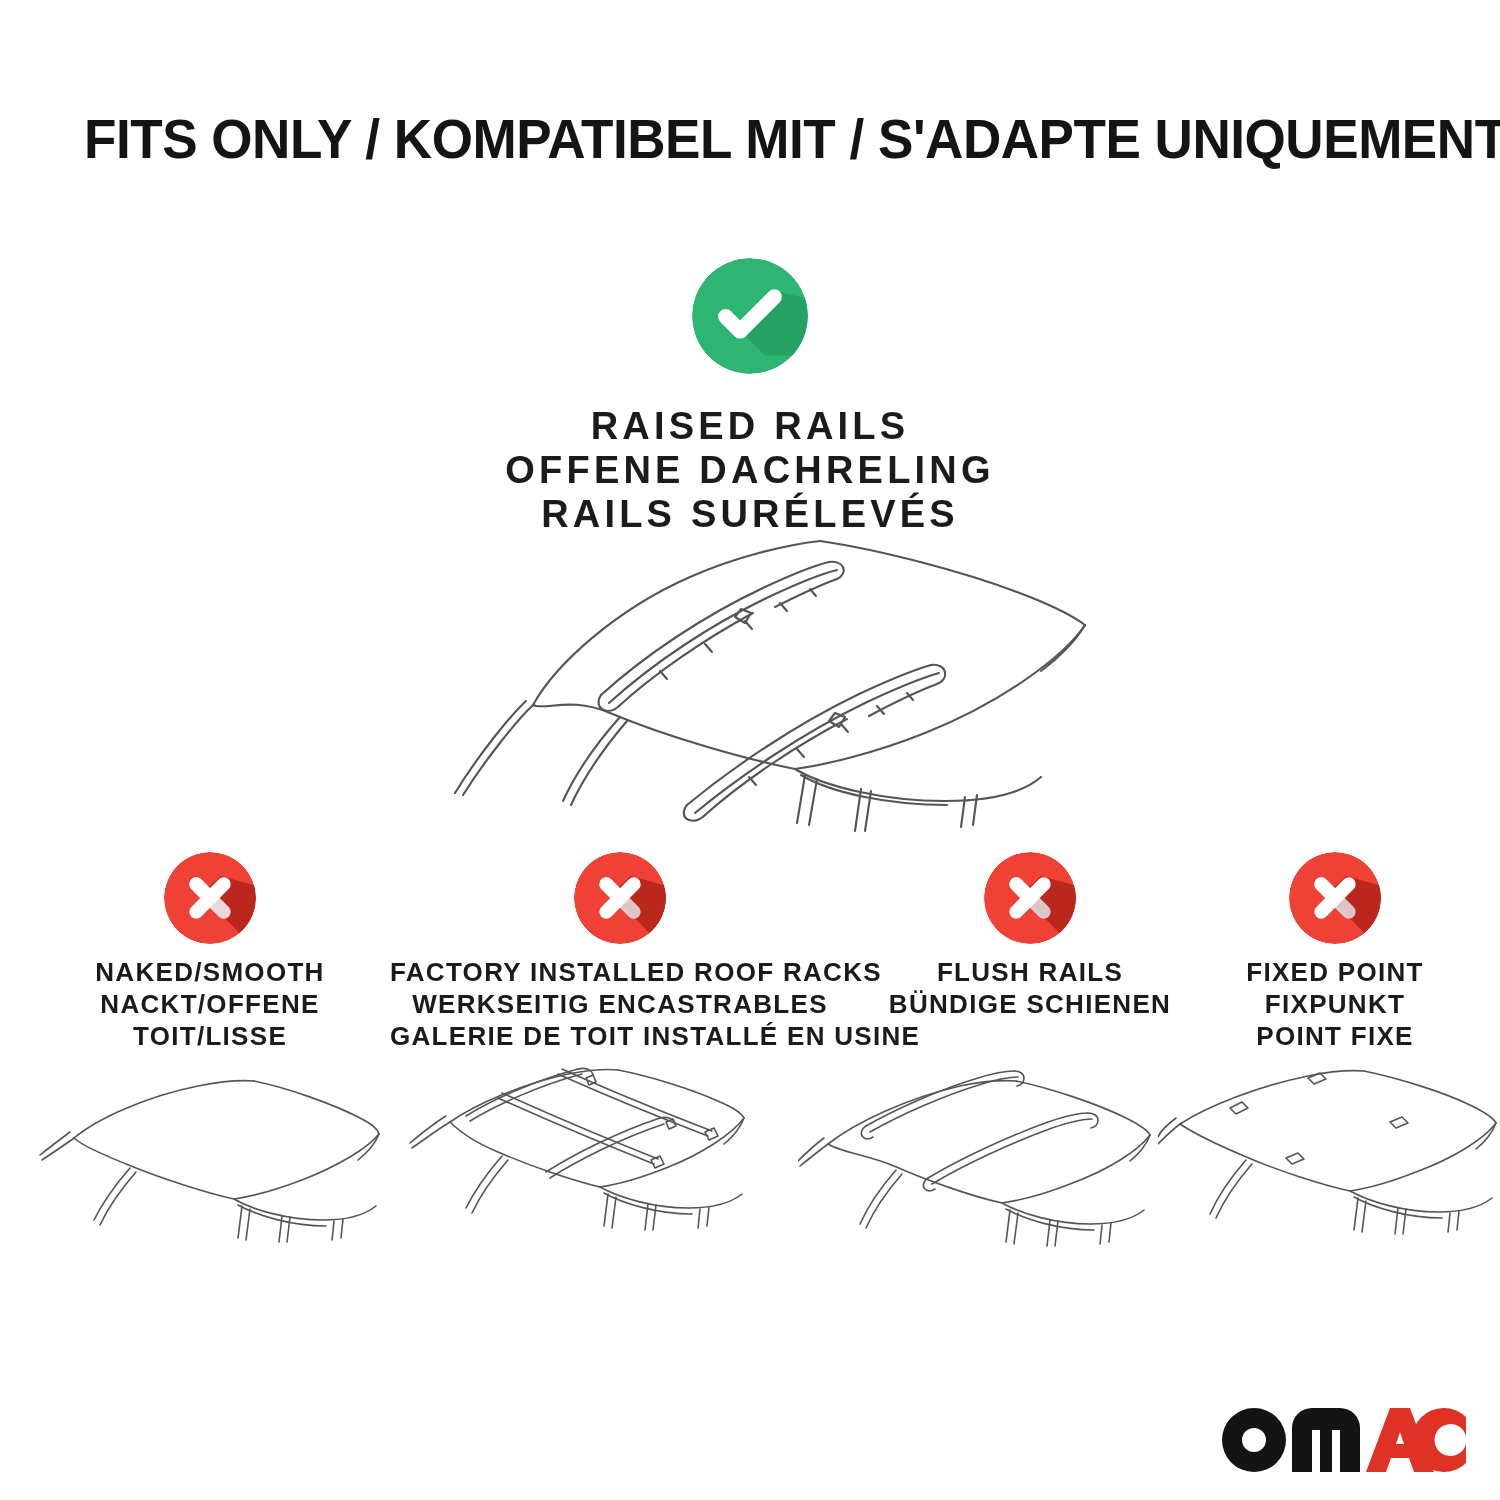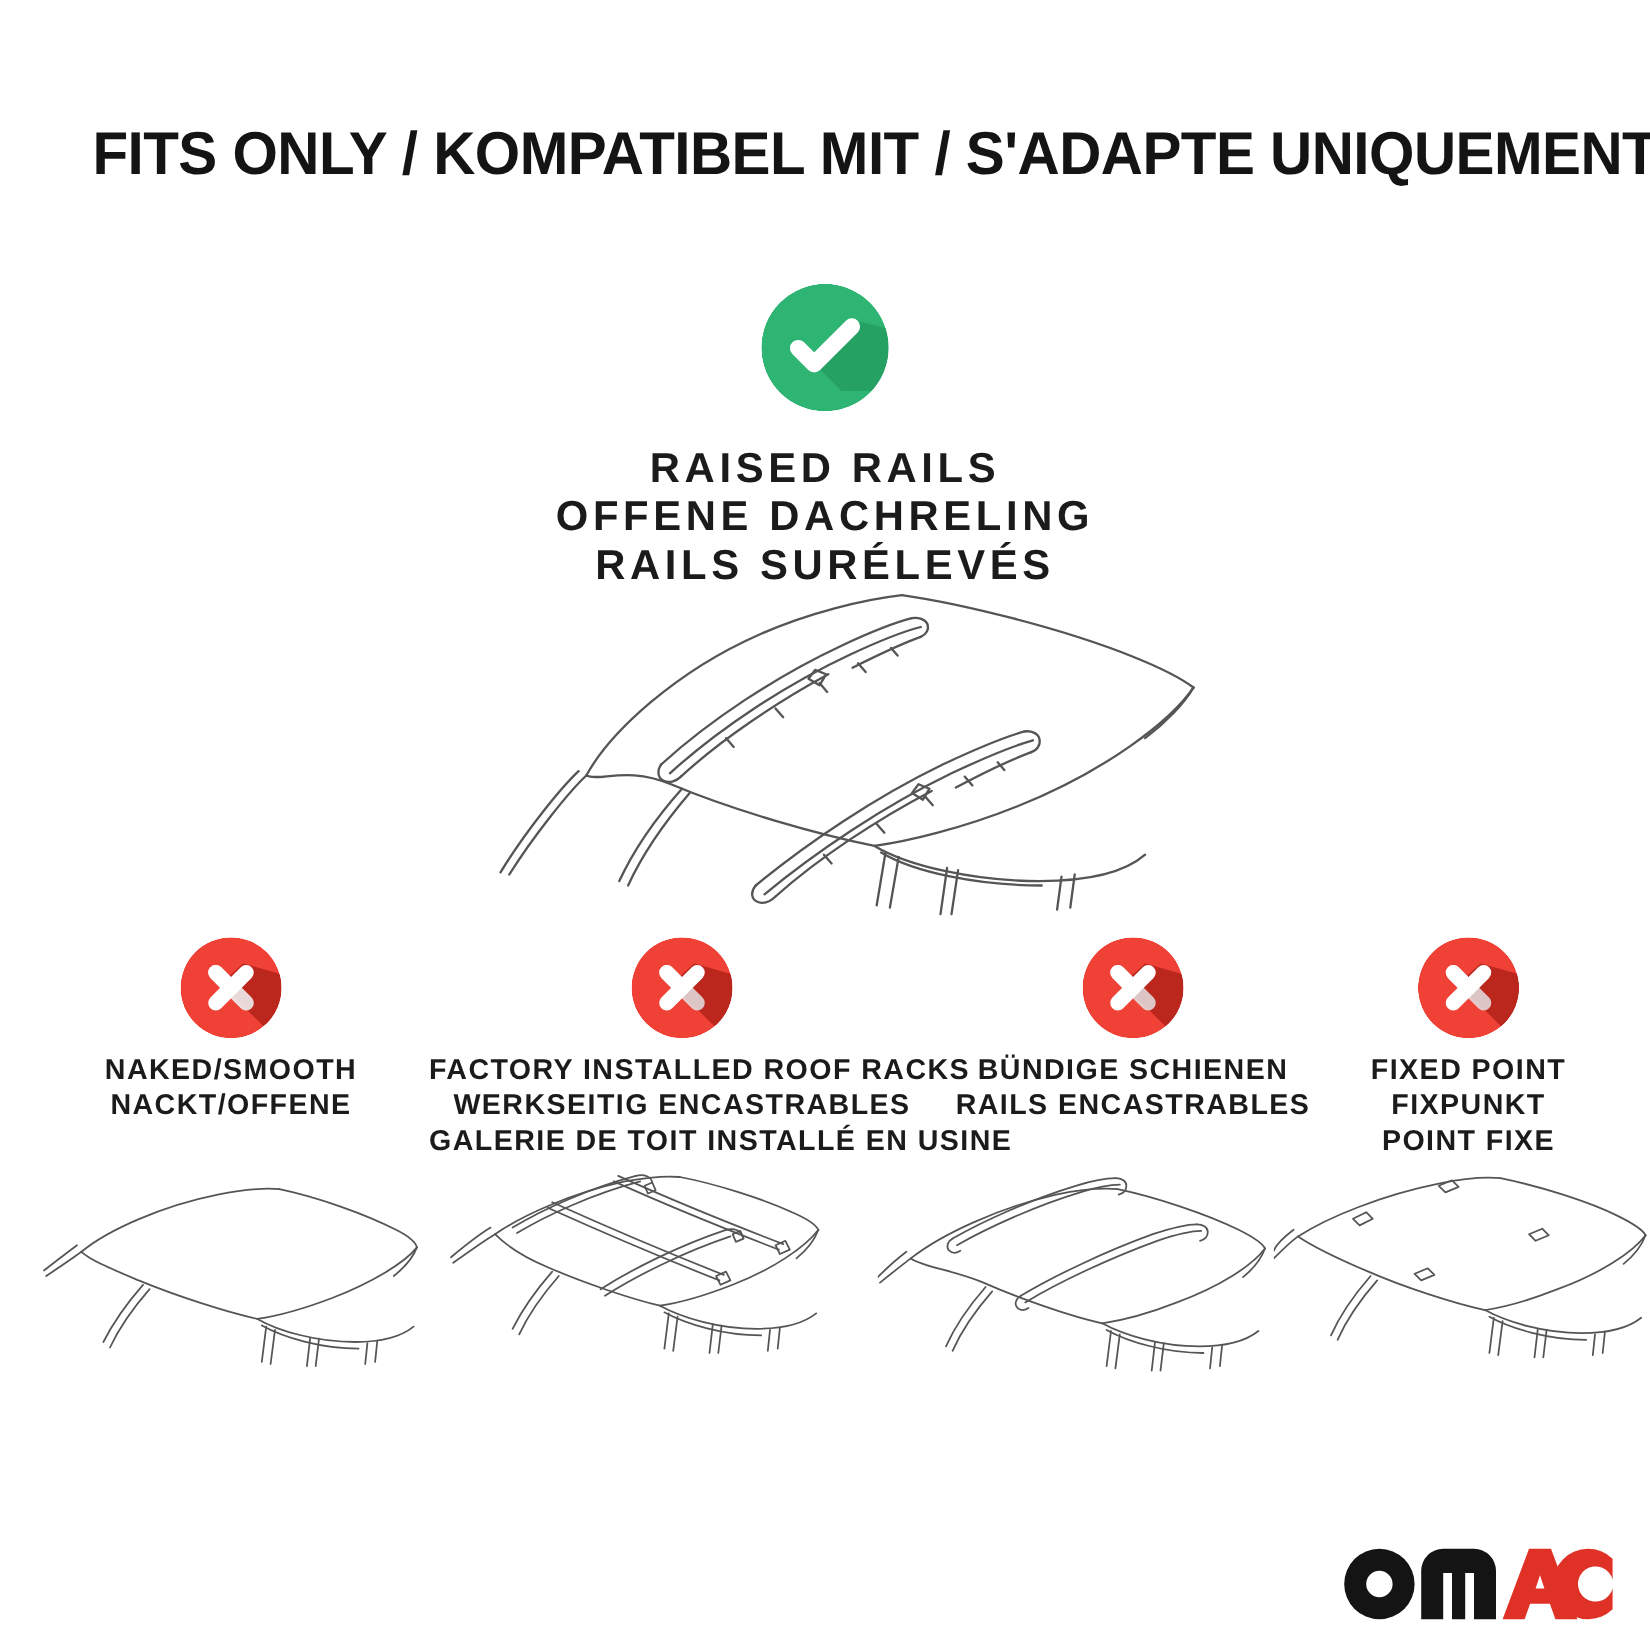--- a/index.html
+++ b/index.html
@@ -218,20 +218,21 @@
         <path d="M35 35 L65 65" stroke="#e2e2e2" stroke-width="15" stroke-linecap="round" opacity="0.85"></path>
         <path d="M35 35 L65 65" stroke="#ffffff" stroke-width="15" stroke-linecap="round" opacity="0.35"></path>
         <path d="M65 35 L35 65" stroke="#ffffff" stroke-width="15" stroke-linecap="round"></path>
         <path d="M35 35 L50 50" stroke="#ffffff" stroke-width="15" stroke-linecap="round"></path>
       </g>
     </svg>
   </div>
   <div class="caption">
     <span class="line">NAKED/SMOOTH</span>
     <span class="line">NACKT/OFFENE</span>
+    <span class="line">TOIT/LISSE</span>
   </div>
 </div>
 
 <div class="option-block block-no" id="block-factory">
   <div class="badge">
     <svg viewBox="0 0 100 100" aria-hidden="true">
       <defs>
           <clipPath id="clipNo2">
             <circle cx="50" cy="50" r="50"></circle>
           </clipPath>
@@ -263,22 +264,22 @@
       <g clip-path="url(#clipNo3)">
         <circle cx="50" cy="50" r="50" fill="#ef4136"></circle>
         <path d="M40 46 L100 106 L112 40 L62 26 Z" fill="#b5241b" opacity="0.9"></path>
         <path d="M35 35 L65 65" stroke="#e2e2e2" stroke-width="15" stroke-linecap="round" opacity="0.85"></path>
         <path d="M65 35 L35 65" stroke="#ffffff" stroke-width="15" stroke-linecap="round"></path>
         <path d="M35 35 L50 50" stroke="#ffffff" stroke-width="15" stroke-linecap="round"></path>
       </g>
     </svg>
   </div>
   <div class="caption">
+    <span class="line">FLUSH RAILS</span>
     <span class="line">BÜNDIGE SCHIENEN</span>
-    <span class="line">RAILS ENCASTRABLES</span>
   </div>
 </div>
 
 <div class="option-block block-no" id="block-fixed-point">
   <div class="badge">
     <svg viewBox="0 0 100 100" aria-hidden="true">
       <defs>
           <clipPath id="clipNo4">
             <circle cx="50" cy="50" r="50"></circle>
           </clipPath>

